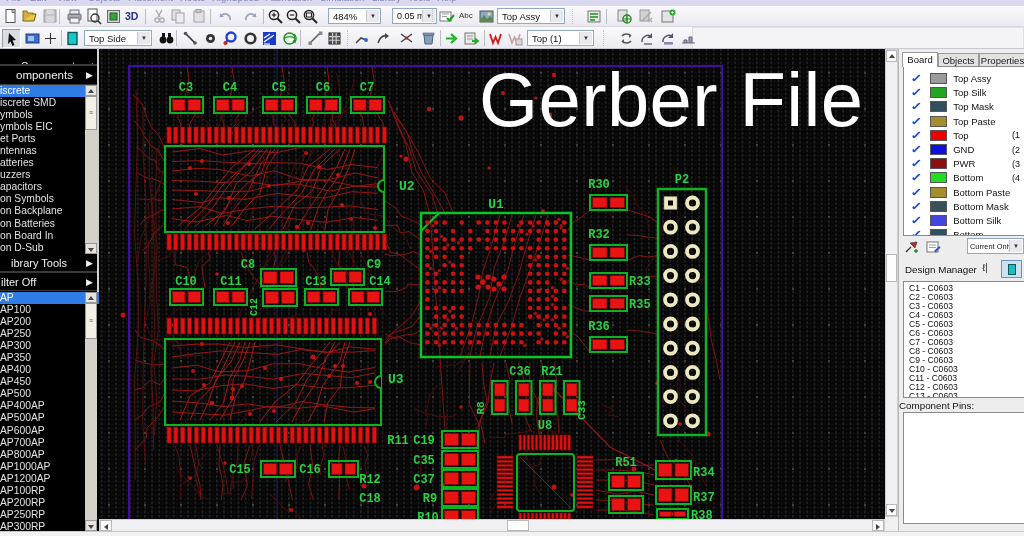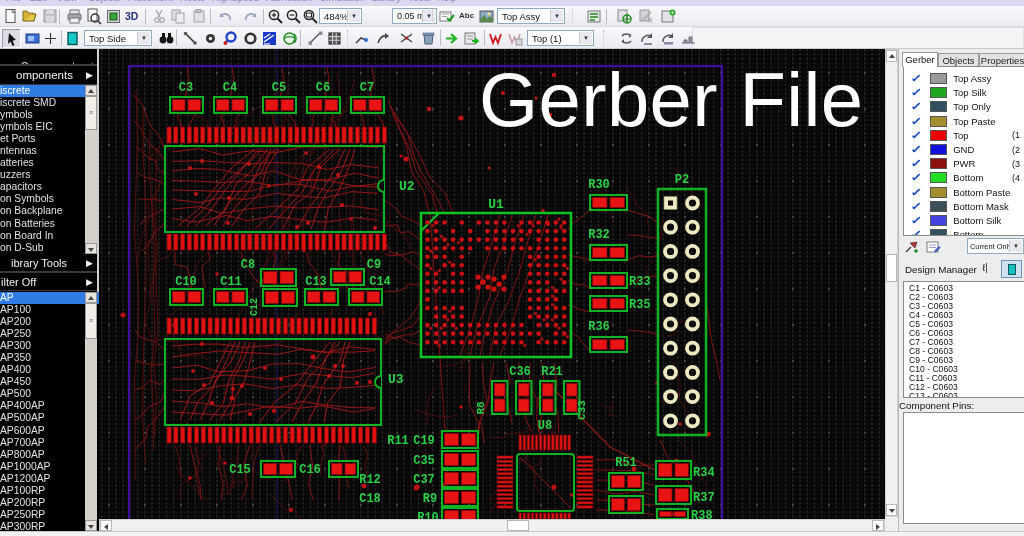--- a/index.html
+++ b/index.html
@@ -101,29 +101,29 @@
 <svg class="ico" style="left:285px;top:8px" viewBox="0 0 17 17">
     <circle cx="7" cy="7" r="4.6" fill="none" stroke="#222" stroke-width="1.5"></circle>
     <line x1="10.5" y1="10.5" x2="15" y2="15" stroke="#222" stroke-width="2"></line>
     <line x1="4.8" y1="7" x2="9.2" y2="7" stroke="#222" stroke-width="1.2"></line>
   </svg>
 <svg class="ico" style="left:302px;top:8px" viewBox="0 0 17 17">
     <circle cx="7" cy="7" r="4.6" fill="none" stroke="#222" stroke-width="1.5"></circle>
     <line x1="10.5" y1="10.5" x2="15" y2="15" stroke="#222" stroke-width="2"></line>
     <rect x="4.5" y="5" width="5" height="4" fill="none" stroke="#222" stroke-width="1"></rect>
   </svg>
-<div class="combo" style="left:319px;top:8px;width:43px;height:16px">484%<span class="ar">▼</span></div>
+<div class="combo" style="left:328px;top:8px;width:53px;height:16px">484%<span class="ar">▼</span></div>
 <div class="combo" style="left:392px;top:8px;width:45px;height:16px;font-size:9px">0.05 mm<span class="ar">▼</span></div>
 <div class="sep1" style="left:432px;top:9px;height:15px;border-left:1px dotted #c0c0c8;background:none"></div>
 <svg class="ico" style="left:438px;top:8px" viewBox="0 0 17 17">
     <rect x="2" y="4" width="11" height="9" fill="#fff" stroke="#777"></rect>
     <path d="M9,10 l2.5,2.5 L16,7" stroke="#1c9c1c" stroke-width="2" fill="none"></path>
     <path d="M4,6 h7 M4,8.5 h5" stroke="#999" stroke-width="1"></path>
   </svg>
-<div class="abs" style="left:459px;top:11px;font-size:8px;font-weight:bold;color:#333">Abc</div>
+<div class="abs" style="left:459px;top:11px;font-size:8px;font-weight:normal;color:#333">Abc</div>
 <svg class="ico" style="left:478px;top:8px" viewBox="0 0 17 17">
     <rect x="2" y="3" width="13" height="11" fill="#8aa8c8" stroke="#555"></rect>
     <path d="M2,12 l4,-5 3,4 3,-3 3,3 v3 h-13 z" fill="#5a8a4a"></path>
     <circle cx="11" cy="6" r="1.6" fill="#f0e080"></circle>
   </svg>
 <div class="combo" style="left:497px;top:8px;width:68px;height:16px">Top Assy<span class="ar">▼</span></div>
 <div class="sep1" style="left:572px;top:9px;height:15px;border-left:1px dotted #c0c0c8;background:none"></div>
 <svg class="ico" style="left:586px;top:8px" viewBox="0 0 17 17">
     <rect x="2" y="3" width="12" height="11" fill="#e8e8e8" stroke="#777"></rect>
     <path d="M4,6 h8 M4,9 h8 M4,12 h5" stroke="#1c8c1c" stroke-width="1.6"></path>
@@ -1196,38 +1196,38 @@
 <div class="abs" style="left:99px;top:519px;width:786px;height:13px;background:#f0f0f2;border:1px solid #d0d0d4">
     <div class="abs" style="left:0;top:0;width:12px;height:11px;background:#fdfdfd;border:1px solid #b8b8bc">
       <div class="tri-l"></div>
     </div>
     <div class="abs" style="left:407px;top:0;width:22px;height:11px;background:#fdfdfd;border:1px solid #b8b8bc"></div>
     <div class="abs" style="right:0;top:0;width:12px;height:11px;background:#fdfdfd;border:1px solid #b8b8bc">
       <div class="tri-r"></div>
     </div>
   </div>
 <div class="abs" style="left:898px;top:49px;width:126px;height:487px;background:#ededed;border-left:1px solid #b8b8b8"></div>
-<div class="abs" style="left:902px;top:52px;width:36px;height:15px;background:#fff;border:1px solid #9a9a9a;border-bottom:none;font-size:9.5px;color:#111;text-align:center;line-height:14px;z-index:3">Gerber</div>
+<div class="abs" style="left:902px;top:52px;width:36px;height:15px;background:#fff;border:1px solid #9a9a9a;border-bottom:none;font-size:9.5px;color:#111;text-align:center;line-height:14px;z-index:3">Board</div>
 <div class="abs" style="left:938px;top:53px;width:41px;height:14px;background:#e2e2e2;border:1px solid #9a9a9a;font-size:9.5px;color:#222;text-align:center;line-height:13px">Objects</div>
 <div class="abs" style="left:979px;top:53px;width:47px;height:14px;background:#e2e2e2;border:1px solid #9a9a9a;font-size:9.5px;color:#222;text-align:center;line-height:13px">Properties</div>
 <div class="abs" style="left:903px;top:66px;width:121px;height:170px;background:#fff;border:1px solid #8a8a8a;border-right:none;overflow:hidden">
 <div style="position:absolute;left:0;top:4.5px;width:121px;height:14.2px;display:flex;align-items:center">
       <span class="chk">✓</span>
       <span class="sw" style="background:#9a9a9a"></span>
       <span class="lname">Top Assy</span>
     </div>
 <div style="position:absolute;left:0;top:18.7px;width:121px;height:14.2px;display:flex;align-items:center">
       <span class="chk">✓</span>
       <span class="sw" style="background:#1fa81f"></span>
       <span class="lname">Top Silk</span>
     </div>
 <div style="position:absolute;left:0;top:32.9px;width:121px;height:14.2px;display:flex;align-items:center">
       <span class="chk">✓</span>
       <span class="sw" style="background:#31505f"></span>
-      <span class="lname">Top Only</span>
+      <span class="lname">Top Mask</span>
     </div>
 <div style="position:absolute;left:0;top:47.1px;width:121px;height:14.2px;display:flex;align-items:center">
       <span class="chk">✓</span>
       <span class="sw" style="background:#a38d2c"></span>
       <span class="lname">Top Paste</span>
     </div>
 <div style="position:absolute;left:0;top:61.3px;width:121px;height:14.2px;display:flex;align-items:center">
       <span class="chk">✓</span>
       <span class="sw" style="background:#ee0000"></span>
       <span class="lname">Top</span>

